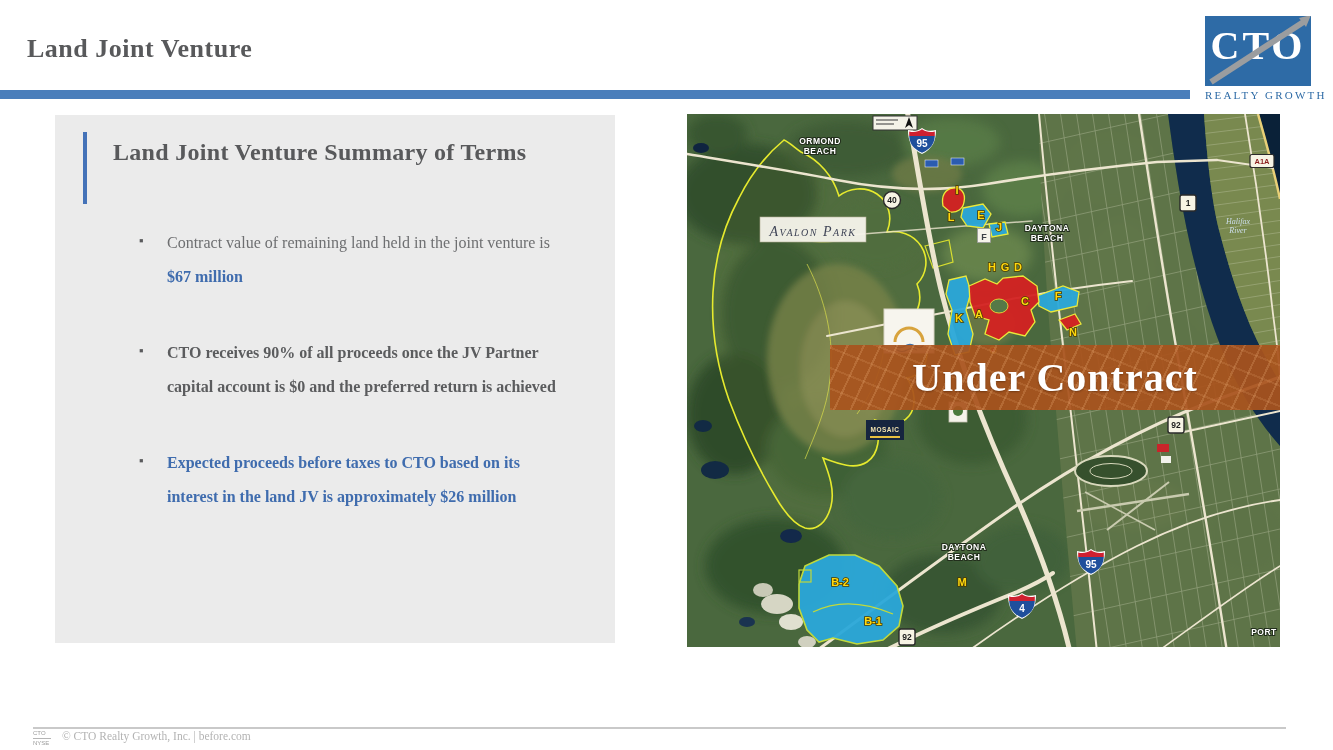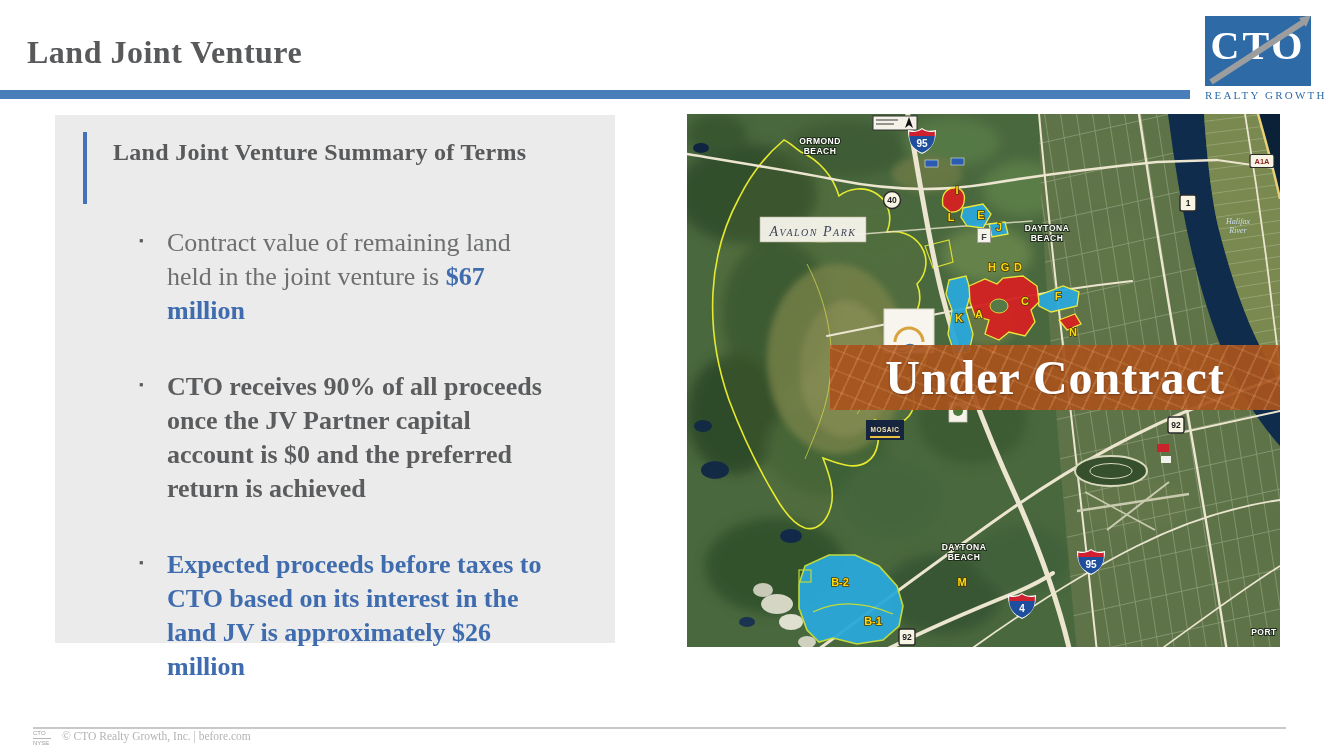--- a/index.html
+++ b/index.html
@@ -1,21 +1,21 @@
 <!DOCTYPE html>
 <html><head>
 <meta charset="utf-8">
 <style>
   html,body{margin:0;padding:0;background:#ffffff;}
   body{width:1333px;height:750px;overflow:hidden;position:relative;
        font-family:"Liberation Serif",serif;}
   .slide{position:absolute;inset:0;background:#ffffff;}
 
   
-  .slide-title{position:absolute;left:27px;top:34px;font-size:32px;line-height:1.15;
+  .slide-title{position:absolute;left:27px;top:34px;font-size:26px;line-height:1.15;
     font-weight:bold;color:#58595b;letter-spacing:.5px;}
   .title-rule{position:absolute;left:0;top:90px;width:1190px;height:9px;background:#4a7ebb;}
 
   
   .logo{position:absolute;left:1205px;top:16px;width:106px;height:88px;}
   .logo-box{position:relative;width:106px;height:70px;background:#2e6ba6;}
   .logo-acronym{position:absolute;left:0;top:10px;width:100%;text-align:center;
     font-size:40px;font-weight:bold;color:#ffffff;letter-spacing:3px;line-height:1;}
   .logo-slash{position:absolute;left:0;top:0;width:106px;height:70px;}
   .logo-tagline{margin-top:3px;text-align:left;font-size:11px;color:#2e6ba6;
@@ -23,36 +23,36 @@
 
   
   .panel{position:absolute;left:55px;top:115px;width:560px;height:528px;background:#ebebeb;}
   .panel-heading-row{margin:17px 0 0 28px;border-left:4px solid #4472b8;
     padding:7px 0 38px 26px;}
   .panel-heading{font-size:24px;font-weight:bold;color:#58595b;letter-spacing:.3px;}
   .bullets{list-style:none;margin:22px 0 0 84px;padding:0;}
   .bullet-item{display:flex;margin-bottom:42px;}
   .bullet-marker{width:28px;color:#595a5c;font-size:13px;line-height:30px;
     font-family:"Liberation Sans",sans-serif;flex:none;}
-  .bullet-text{width:392px;font-size:26px;line-height:34px;}
+  .bullet-text{width:392px;font-size:16px;line-height:34px;}
   .seg-normal{color:#6e6f71;}
   .seg-gray-bold{color:#5b5c5e;font-weight:bold;}
   .seg-blue-bold{color:#3f6cae;font-weight:bold;}
 
   
   .map{position:absolute;left:687px;top:114px;width:593px;height:533px;overflow:hidden;
     background:#4a683e;}
   .map svg{display:block;}
   .banner{position:absolute;left:143px;top:231px;width:450px;height:65px;
     background:
       repeating-linear-gradient(115deg, rgba(255,196,140,.20) 0 2px, transparent 2px 15px),
       repeating-linear-gradient(22deg, rgba(255,196,140,.13) 0 2px, transparent 2px 19px),
       rgba(169,83,29,.93);
     display:flex;align-items:center;justify-content:center;}
-  .banner-label{color:#ffffff;font-size:48px;font-weight:bold;letter-spacing:1px;
+  .banner-label{color:#ffffff;font-size:40px;font-weight:bold;letter-spacing:1px;
     text-shadow:0 1px 2px rgba(60,25,0,.45);}
 
   
   .place-label{font:bold 8.5px "Liberation Sans",sans-serif;fill:#ffffff;stroke:#222e1c;
     stroke-width:2px;paint-order:stroke;text-anchor:middle;letter-spacing:.5px;}
   .water-label{font:italic 8px "Liberation Serif",serif;fill:#cfe0f0;text-anchor:middle;opacity:.95;}
   .region-box{fill:#f7f5ec;opacity:.95;stroke:#b9b39c;stroke-width:.6;}
   .region-label{font:italic 14px "Liberation Serif",serif;fill:#3f4456;text-anchor:middle;
     font-variant:small-caps;letter-spacing:1.5px;}
   .parcel-label{font:bold 11px "Liberation Sans",sans-serif;fill:#ffd90f;stroke:#4a3b00;

